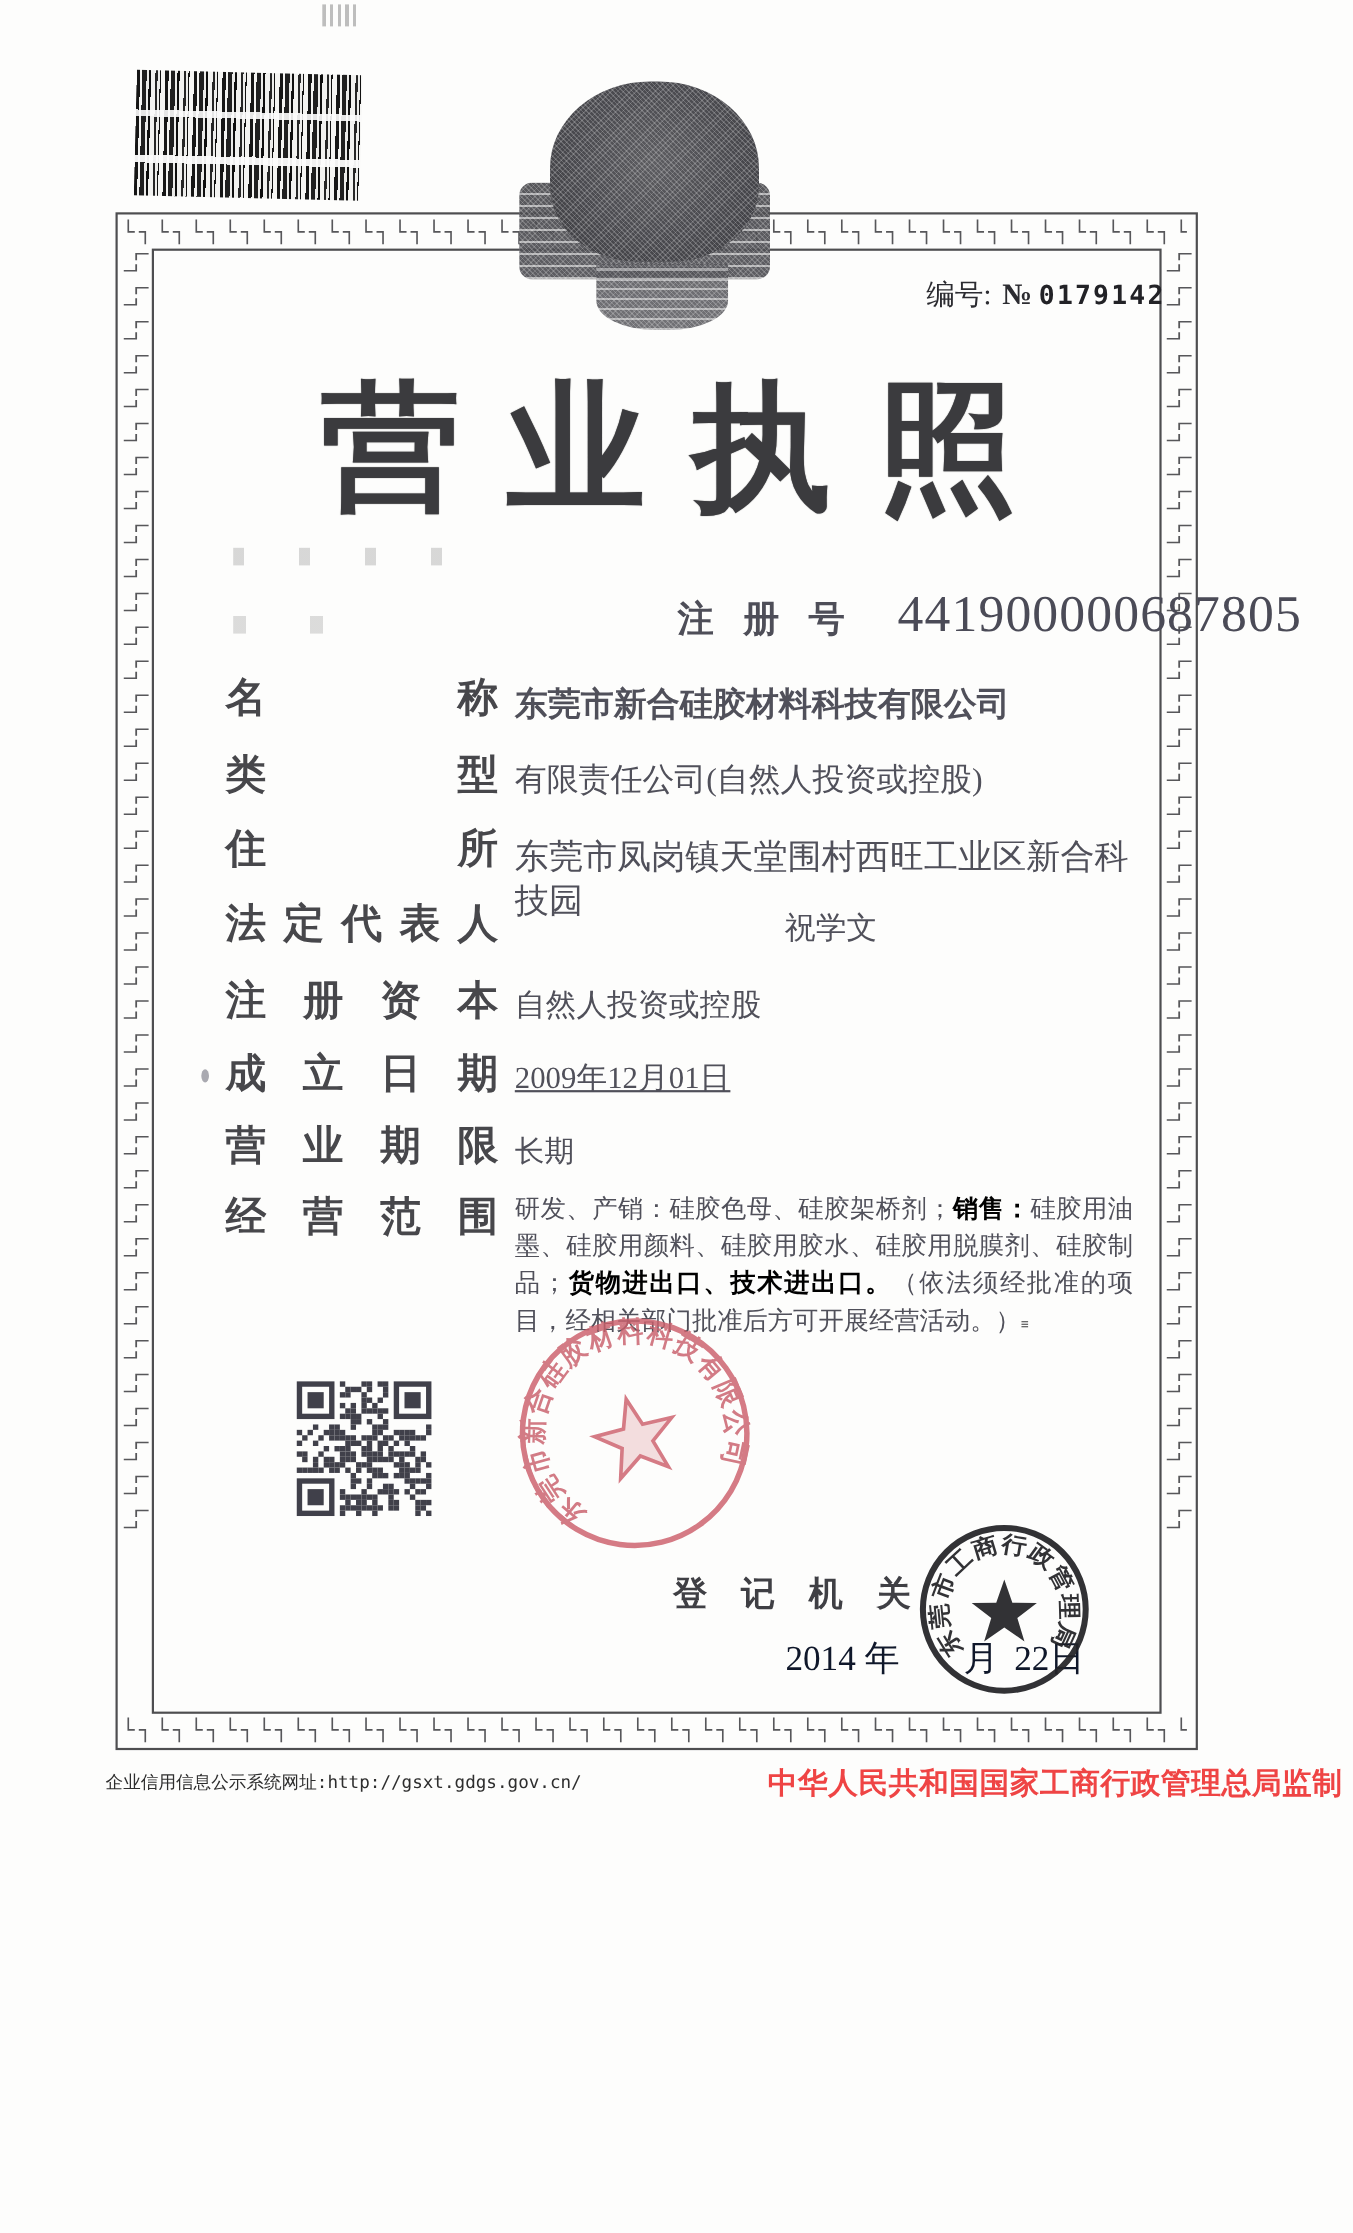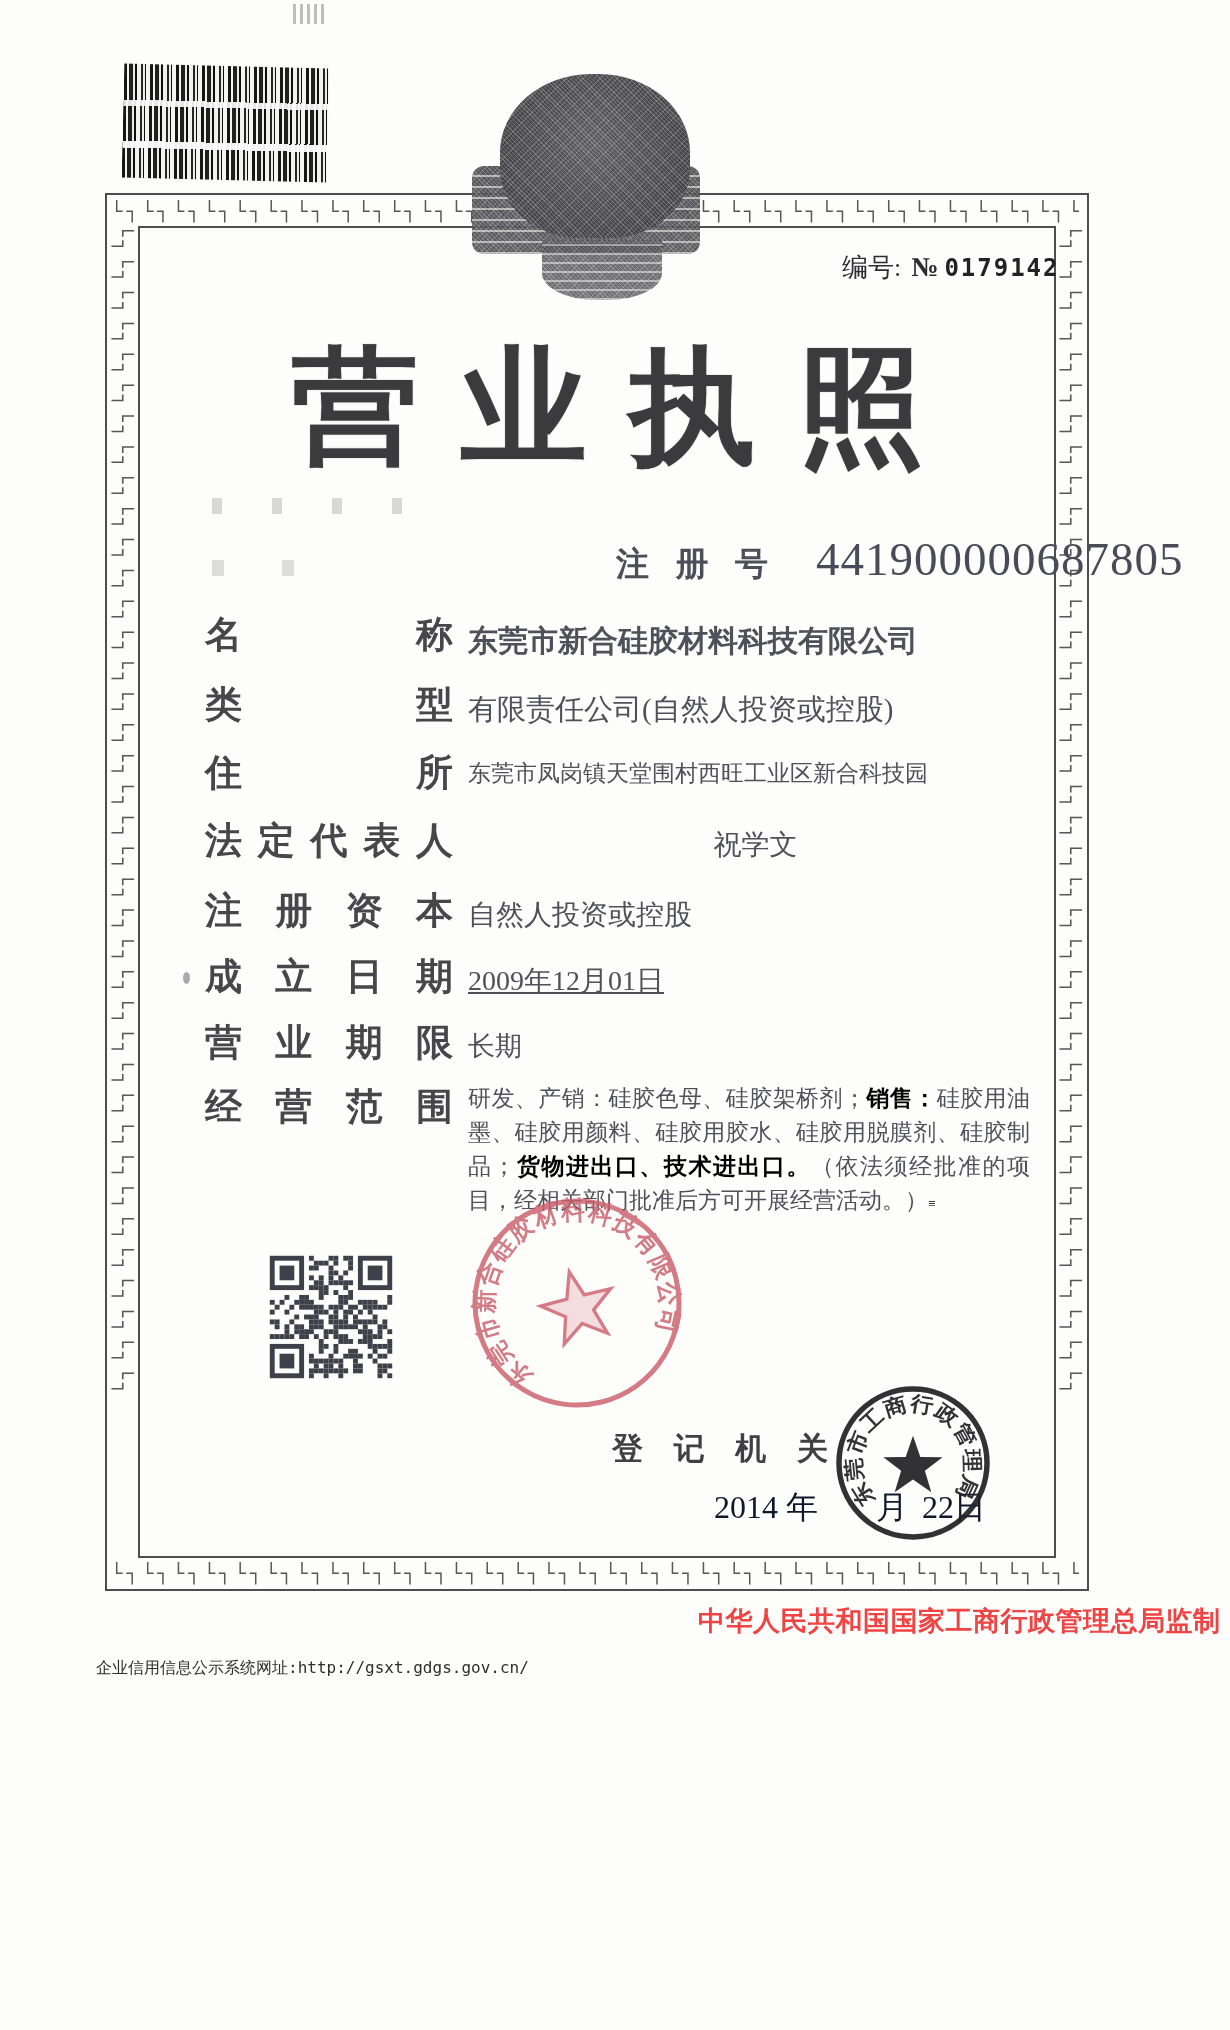--- a/index.html
+++ b/index.html
@@ -72,21 +72,21 @@
   .regno-label{width:152px;display:flex;justify-content:space-between;font-size:33px;font-weight:600;color:#4e4e58;}
   .regno-value{margin-left:48px;font-size:47px;color:#4b4b57;letter-spacing:1px;}
 
   
   .row{position:absolute;left:205px;width:840px;z-index:6;}
   .row .lbl{position:absolute;left:0;top:0;width:248px;display:flex;justify-content:space-between;
             font-size:37px;font-weight:700;color:#47474b;line-height:1.15;}
   .row .val{position:absolute;left:263px;top:7px;width:575px;color:#50505a;line-height:1.3;}
   .r0{top:614px;} .r0 .val{font-size:30px;font-weight:600;}
   .r1{top:684px;} .r1 .val{font-size:29px;}
-  .r2{top:752px;} .r2 .val{font-size:23px;}
+  .r2{top:752px;} .r2 .val{font-size:31px;}
   .r3{top:820px;} .r3 .val{font-size:28px;text-align:center;}
   .r4{top:890px;} .r4 .val{font-size:28px;}
   .r5{top:956px;} .r5 .val{font-size:28px;text-decoration:underline;}
   .r6{top:1022px;} .r6 .val{font-size:27px;}
   .r7{top:1086px;} .r7 .val{top:-4px;font-size:23px;line-height:34px;width:562px;text-align:justify;}
   .seg-b{font-weight:700;color:#000000;}
   .scope-mark{font-size:13px;font-weight:bold;color:#3a3a3a;letter-spacing:-1px;}
 
   
   .red-seal{position:absolute;left:457px;top:1183px;z-index:7;transform:rotate(-14deg);opacity:.82;}
@@ -98,21 +98,21 @@
   
   .registrar-row{position:absolute;left:612px;top:1428px;width:216px;display:flex;justify-content:space-between;
                  font-size:31px;font-weight:700;color:#3f3f44;z-index:6;}
   .date-row{position:absolute;left:714px;top:1486px;width:310px;height:44px;font-size:32px;color:#0f172a;z-index:6;}
   .date-row .d-year{position:absolute;left:0;}
   .date-row .d-month{position:absolute;left:162px;}
   .date-row .d-day{position:absolute;left:208px;}
 
   
   .footer-left{position:absolute;left:96px;top:1610px;font-family:"DejaVu Sans Mono",monospace;
-               font-size:16px;color:#2e2e2e;z-index:6;margin-top:48px;}
+               font-size:16px;color:#2e2e2e;z-index:6;}
   .footer-right{position:absolute;left:698px;top:1603px;font-size:27px;font-weight:700;color:#ef4444;
                 letter-spacing:0.5px;z-index:6;}
 
   
   .art{position:absolute;z-index:3;}
   .art-a{left:293px;top:4px;width:34px;height:20px;opacity:.55;
          background:repeating-linear-gradient(90deg,#8a8a8a 0 3px,transparent 3px 7px);}
   .art-b{left:212px;top:498px;width:220px;height:16px;opacity:.28;
          background:repeating-linear-gradient(90deg,#777 0 10px,transparent 10px 60px);}
   .art-c{left:212px;top:560px;width:130px;height:16px;opacity:.25;

